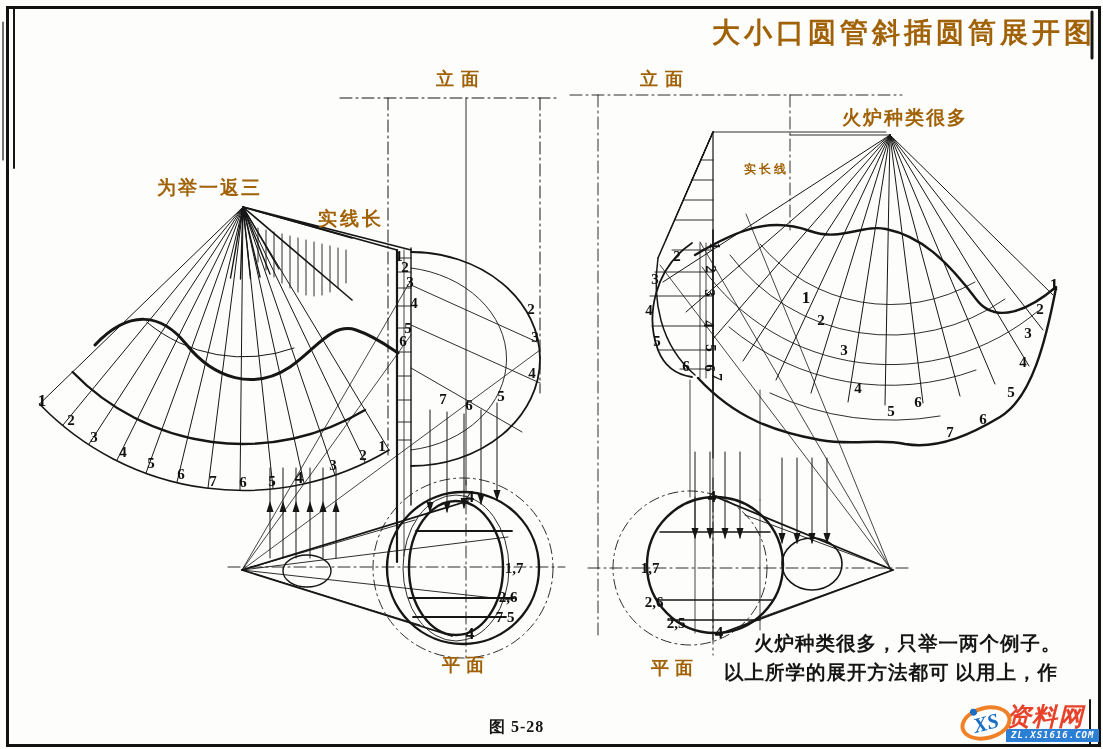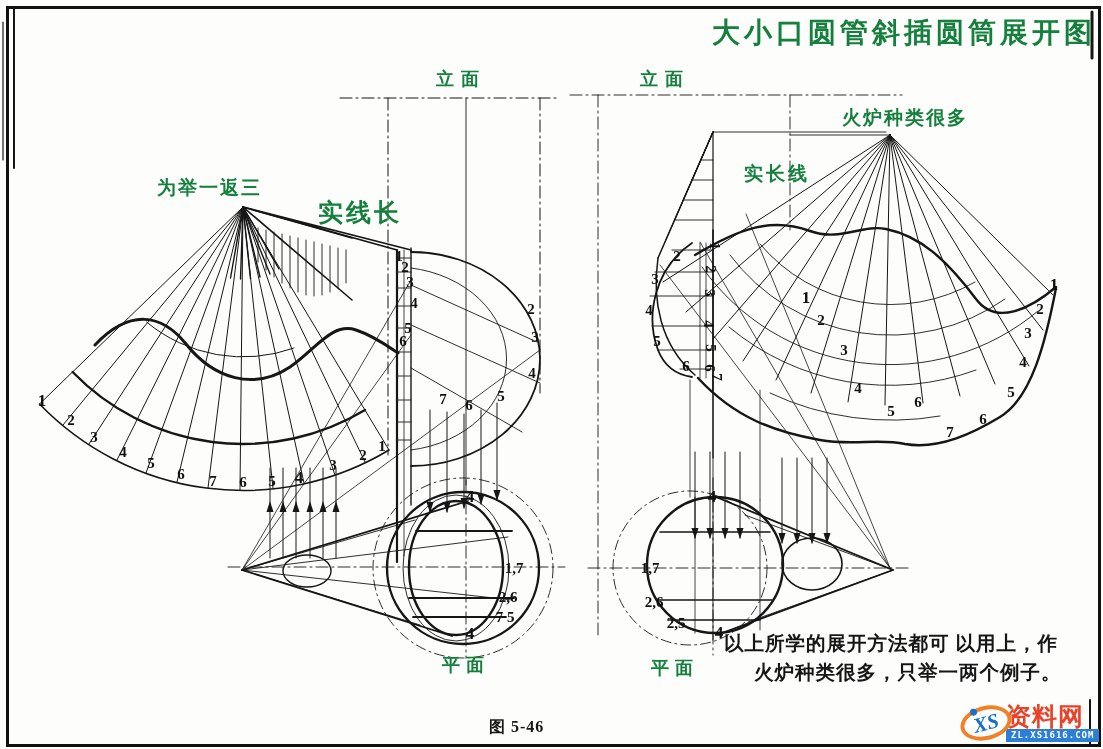--- a/index.html
+++ b/index.html
@@ -2,28 +2,28 @@
 <html><head>
 <meta charset="utf-8">
 <style>
   html,body{margin:0;padding:0;background:#e8e8e4;}
   #page{
     position:relative;width:1103px;height:749px;background:#fdfdfb;overflow:hidden;
     font-family:"Liberation Serif",serif;color:#161616;
   }
   #frame{position:absolute;left:6px;top:6px;width:1089px;height:735px;border:3px solid #111;pointer-events:none;}
   #drawing{position:absolute;left:0;top:0;}
-  .cjk{position:absolute;font-family:Liberation Mono, monospace;font-weight:700;white-space:nowrap;color:#15803d;}
+  .cjk{position:absolute;font-family:Liberation Mono, monospace;font-weight:700;white-space:nowrap;color:#a16207;}
   #page-title{left:712px;top:14px;font-size:28px;letter-spacing:4px;}
   #dev1-label{left:157px;top:175px;font-size:19px;letter-spacing:2px;}
-  #tl1-label{left:318px;top:196px;font-size:25px;letter-spacing:3px;}
+  #tl1-label{left:318px;top:206px;font-size:19px;letter-spacing:3px;}
   #elev1-label{left:436px;top:67px;font-size:18px;letter-spacing:7px;}
   #elev2-label{left:640px;top:67px;font-size:18px;letter-spacing:7px;}
   #dev2-label{left:842px;top:105px;font-size:19px;letter-spacing:2px;}
-  #tl2-label{left:744px;top:161px;font-size:19px;letter-spacing:3px;}
+  #tl2-label{left:744px;top:161px;font-size:12px;letter-spacing:3px;}
   #plan1-label{left:442px;top:653px;font-size:18px;letter-spacing:6px;}
   #plan2-label{left:651px;top:656px;font-size:18px;letter-spacing:6px;}
   #fig-caption{position:absolute;left:489px;top:717px;font-size:16px;font-weight:700;letter-spacing:1px;}
   #paragraph{position:absolute;left:724px;top:629px;width:368px;font-size:19.5px;line-height:29px;font-weight:700;letter-spacing:1px;}
   #paragraph .pline{white-space:nowrap;}
   #paragraph .pline.indent{padding-left:30px;}
   .labels{position:absolute;left:0;top:0;width:1103px;height:749px;pointer-events:none;}
   .num-label{
     position:absolute;transform:translate(-50%,-50%);
     font-family:"Liberation Serif",serif;font-size:15px;font-weight:700;color:#101010;
@@ -32,21 +32,21 @@
   .num-label.bold{font-size:17px;font-weight:900;}
   
   #watermark{position:absolute;left:960px;top:699px;width:142px;height:48px;display:flex;align-items:center;}
   #wm-logo{
     position:relative;width:52px;height:34px;border:4px solid #f08126;border-radius:50%;
     background:#fff;transform:rotate(-14deg);display:flex;align-items:center;justify-content:center;
     box-sizing:border-box;flex:0 0 auto;
   }
   #wm-logo .xs{font-family:"Liberation Serif",serif;font-style:italic;font-weight:900;font-size:21px;color:#1a6fc4;line-height:1;}
   #wm-logo .dot{position:absolute;left:9px;top:-4px;width:7px;height:7px;border-radius:50%;background:#1a6fc4;}
-  #wm-right{margin-left:-6px;display:flex;flex-direction:column;align-items:flex-start;}
+  #wm-right{margin-left:-6px;display:flex;flex-direction:column;align-items:flex-start;font-style:italic;}
   #wm-name{font-family:"Liberation Sans",sans-serif;font-weight:900;font-size:25px;line-height:24px;color:#e8432a;letter-spacing:1px;}
   #wm-url{font-family:"DejaVu Sans Mono",monospace;font-weight:700;font-size:9px;letter-spacing:1px;color:#fff;background:#2b7fd4;padding:1px 5px 2px 5px;margin-top:1px;}
 </style>
 </head>
 <body>
 
 <div id="page">
 
   <svg id="drawing" width="1103" height="749" viewBox="0 0 1103 749" stroke="#161616" fill="none" stroke-linecap="round">
 
@@ -290,25 +290,25 @@
     </div>
   <div class="labels">
       <div class="num-label bold" style="left: 712px; top: 496px;">4</div>
       <div class="num-label" style="left: 650px; top: 568px;">1,7</div>
       <div class="num-label" style="left: 654px; top: 602px;">2,6</div>
       <div class="num-label" style="left: 676px; top: 623px;">2,5</div>
       <div class="num-label bold" style="left: 719px; top: 632px;">4</div>
     </div>
 
   <div id="paragraph">
+    <div class="pline indent">火炉种类很多，只举一两个例子。</div>
     <div class="pline">以上所学的展开方法都可 以用上，作</div>
-    <div class="pline indent">火炉种类很多，只举一两个例子。</div>
   </div>
 
-  <div id="fig-caption">图 5-46</div>
+  <div id="fig-caption">图 5-28</div>
 
   <div id="watermark">
     <div id="wm-logo">
       <span class="dot"></span>
       <span class="xs">XS</span>
     </div>
     <div id="wm-right">
       <div id="wm-name">资料网</div>
       <div id="wm-url">ZL.XS1616.COM</div>
     </div>

